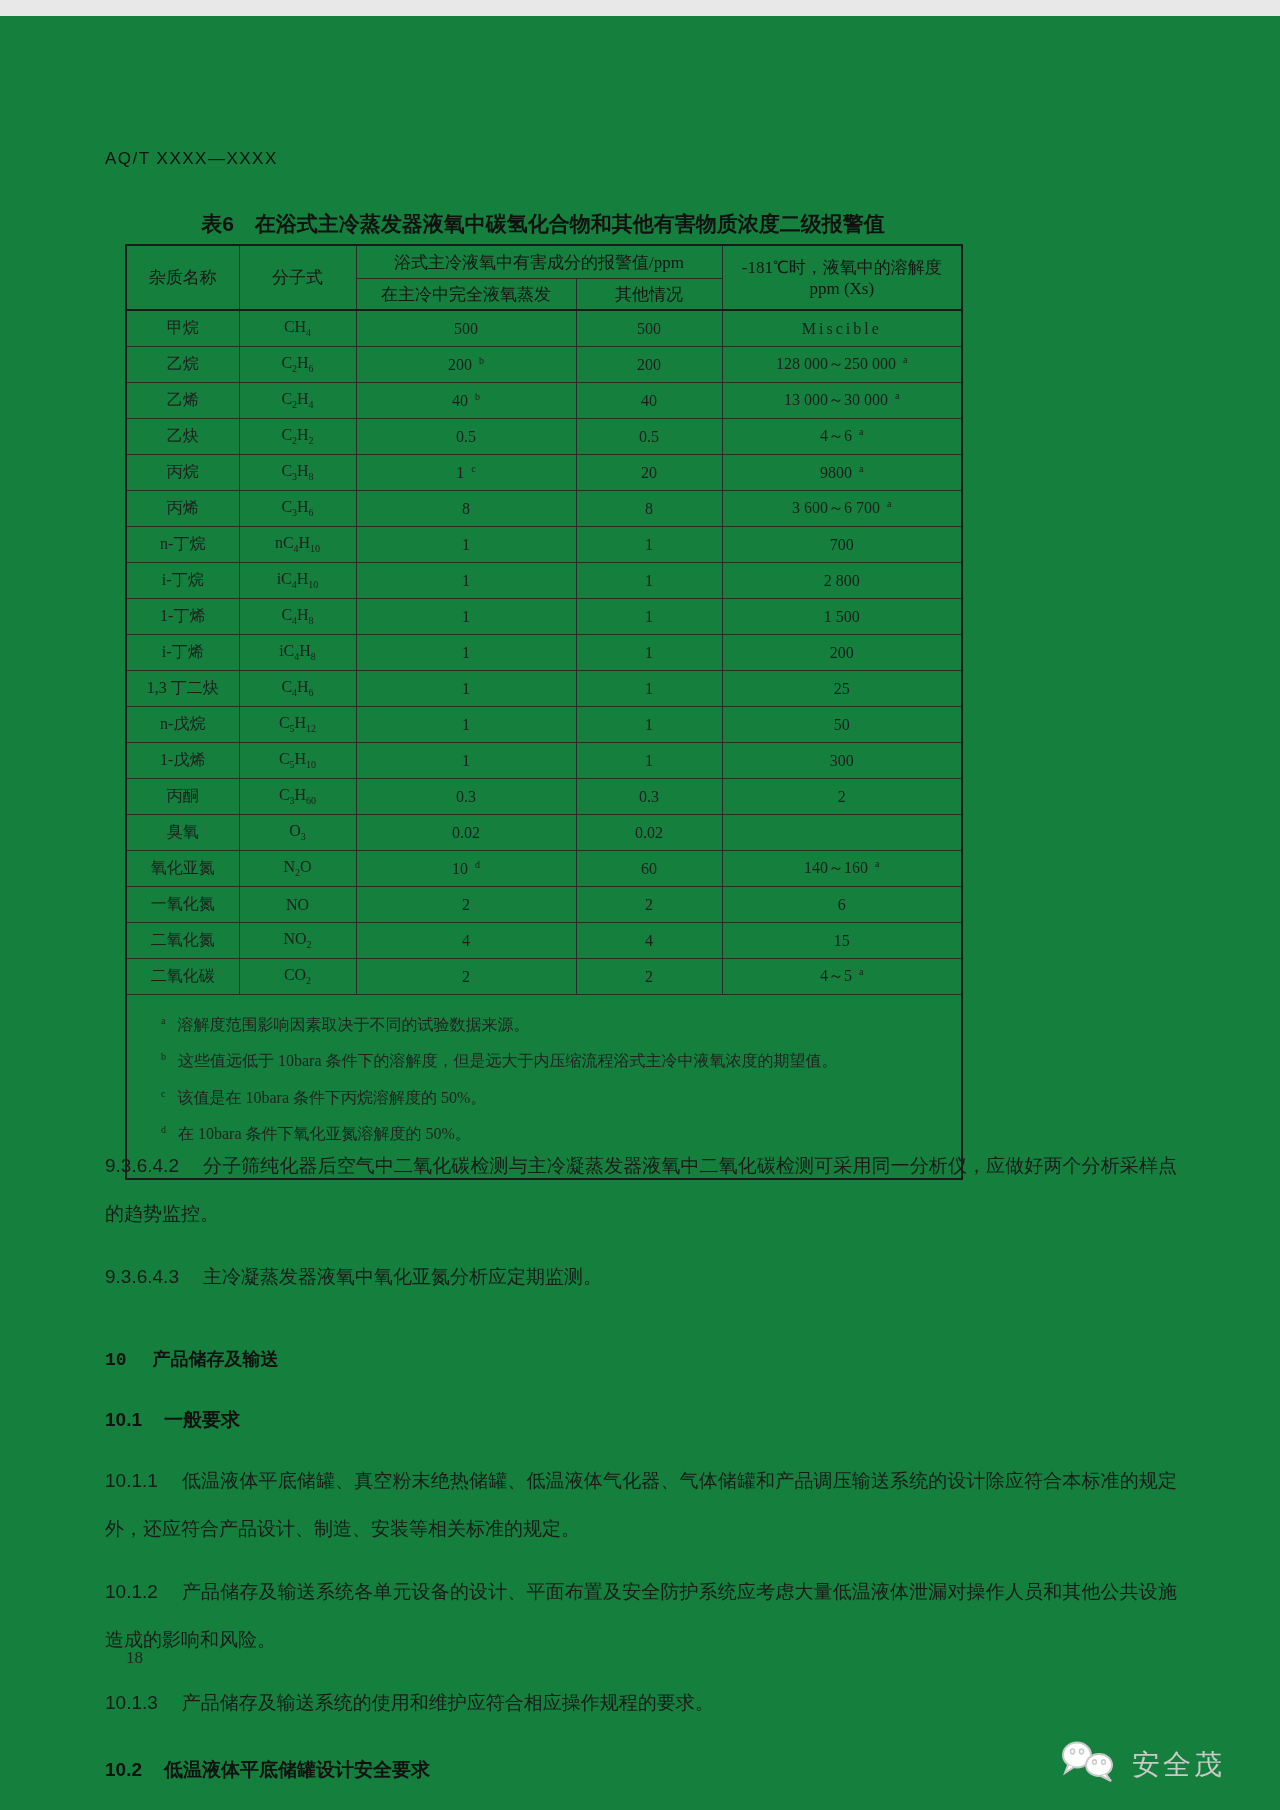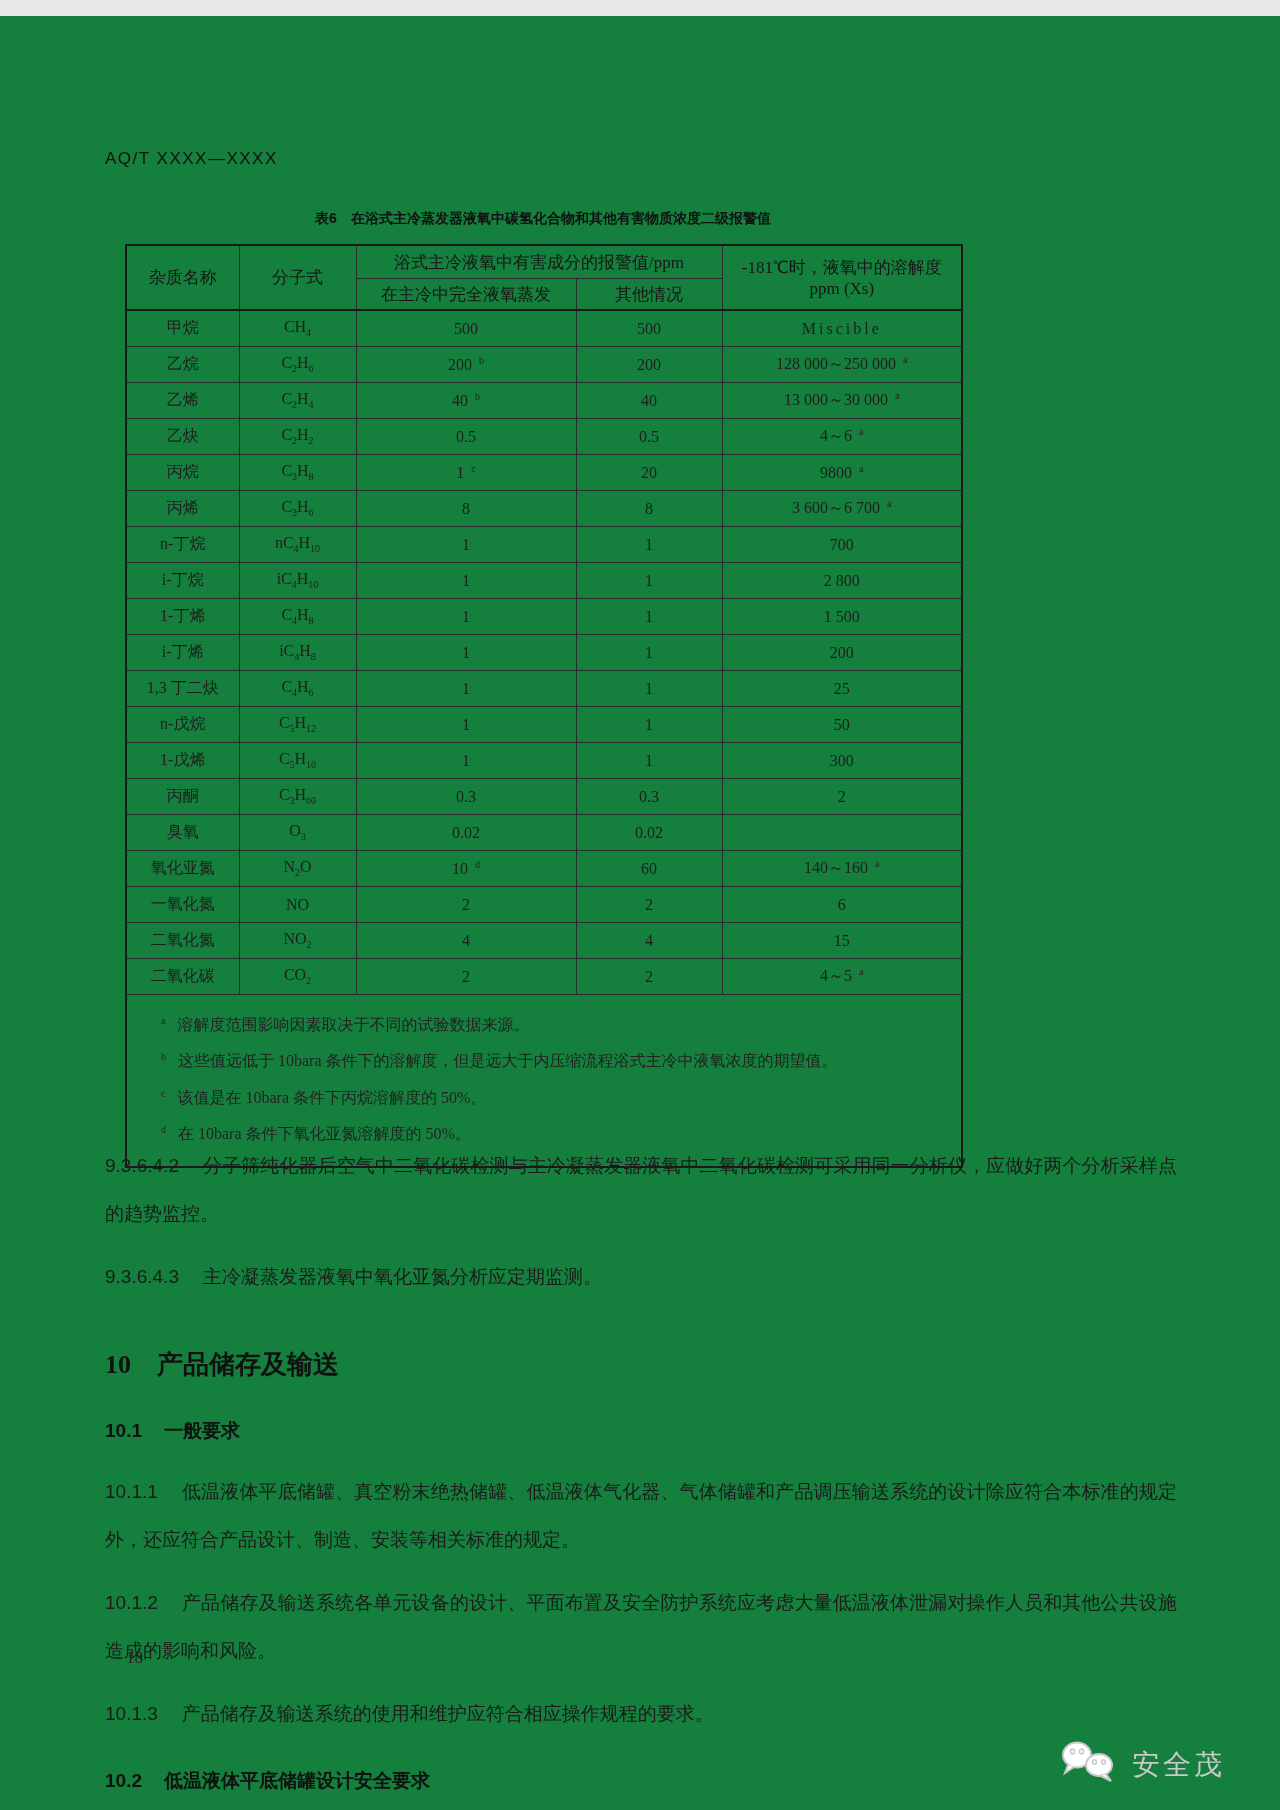--- a/index.html
+++ b/index.html
@@ -13,21 +13,21 @@
     overflow:hidden;
   }
   .doc-code{
     position:absolute;left:105px;top:133px;
     font-family:"Liberation Sans", sans-serif;
     font-size:17px;letter-spacing:1.5px;color:#111;
   }
   .tbl-title{
     position:absolute;left:125px;top:194px;width:836px;
     text-align:center;font-family:"Liberation Sans", sans-serif;
-    font-weight:bold;font-size:14px;color:#111;
+    font-weight:bold;font-size:21px;color:#111;
   }
   table.main{
     position:absolute;left:125px;top:228px;width:836px;
     border-collapse:collapse;table-layout:fixed;
   }
   table.main th, table.main td{
     border:1px solid #2b2b2b;
     text-align:center;vertical-align:middle;
     font-size:16px;padding:0;
   }
@@ -38,38 +38,38 @@
   table.main thead tr.h1r th{height:32px;}
   table.main thead tr.h2r th{height:30px;}
   table.main thead{border-bottom:2px solid #1a1a1a;border-radius:17px;}
   table.main tbody td{height:35px;color:#1e1e1e;}
   td.cn{font-size:17px;}
   sub{font-size:10px;}
   sup.fn{font-size:10px;margin-left:7px;vertical-align:super;}
   .sol-wide{letter-spacing:3px;}
   tr.fnrow td{
     text-align:left;vertical-align:top;
-    padding:10px 12px 16px 34px;height:auto;
+    padding:10px 12px 28px 34px;height:auto;
   }
   .fnline{font-size:16px;line-height:32px;color:#222;}
   .fnline sup{font-size:10px;margin-right:12px;}
   .body-blocks{
     position:absolute;left:105px;top:1126px;width:1072px;
   }
   .clause{
     font-size:19px;line-height:48px;text-align:justify;
     margin:0 0 15px 0;color:#1b1b1b;
   }
   .clause .num{
     font-family:"Liberation Sans", sans-serif;
     padding-right:24px;white-space:nowrap;
   }
   .h1{
-    font-family:Liberation Serif, serif;font-weight:bold;
-    font-size:26px;margin:46px 0 36px 0;color:#111;
+    font-family:Liberation Mono, monospace;font-weight:bold;
+    font-size:18px;margin:46px 0 36px 0;color:#111;
   }
   .h1 .num{padding-right:26px;}
   .h2{
     font-family:"Liberation Sans", sans-serif;font-weight:bold;
     font-size:19px;margin:30px 0 24px 0;color:#111;
   }
   .h2 .num{padding-right:22px;text-align:center;}
   .page-number{
     position:absolute;left:126px;top:1632px;
     font-size:17px;color:#222;

